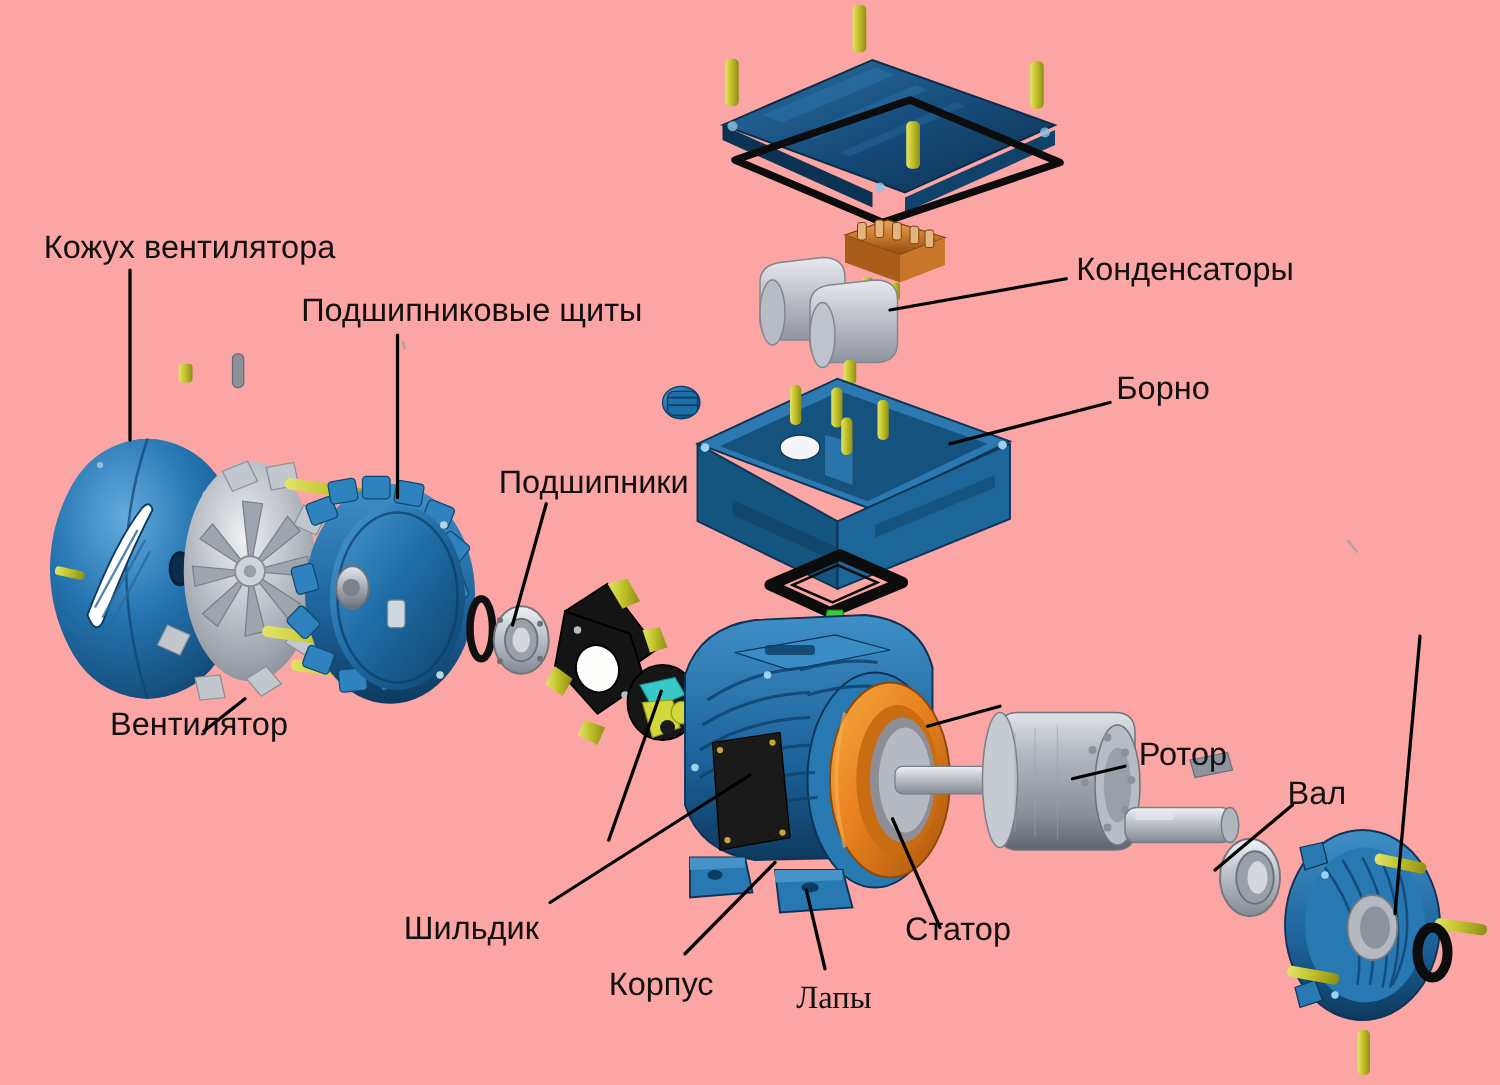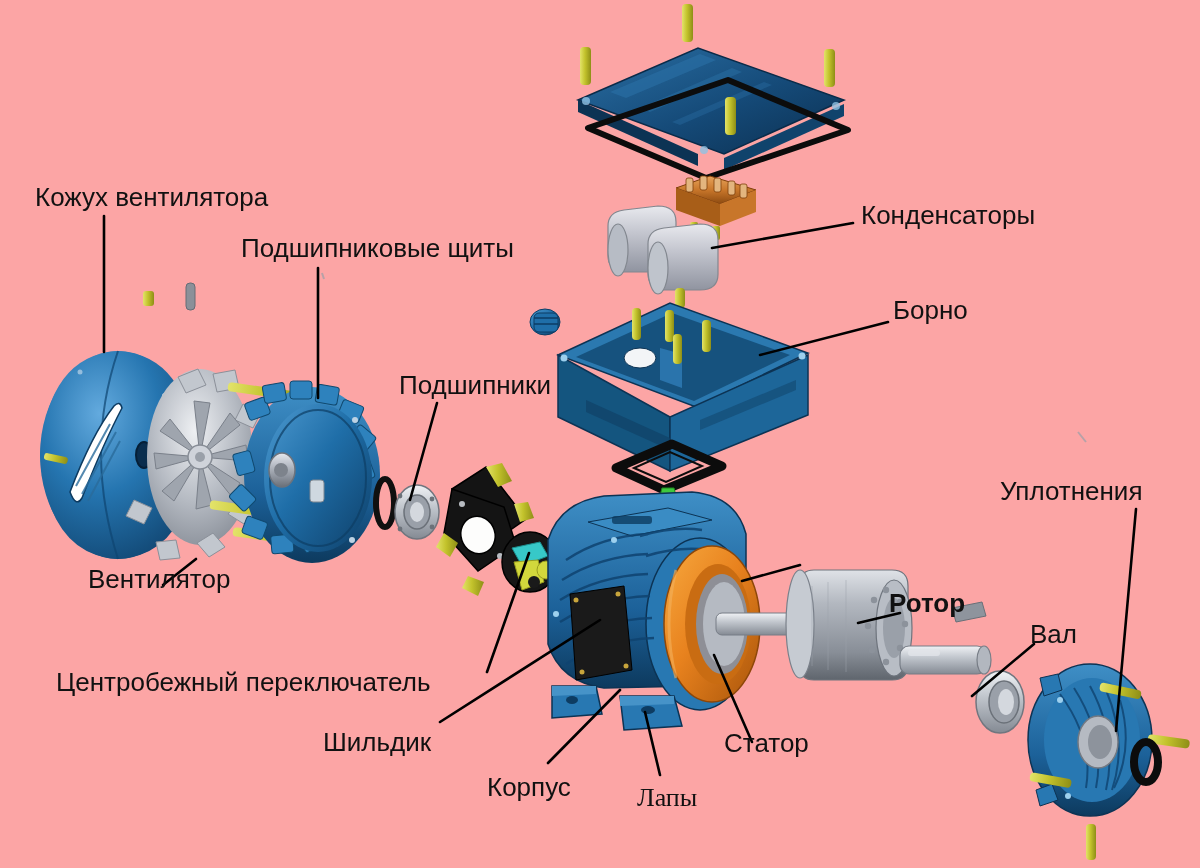--- a/index.html
+++ b/index.html
@@ -430,23 +430,21 @@
       <line x1="1078" y1="432" x2="1086" y2="442"></line>
       <line x1="322" y1="273" x2="324" y2="279"></line>
     </g>
   </svg>
 
   <div class="lbl" style="left:35px;top:182px;">Кожух вентилятора</div>
   <div class="lbl" style="left:241px;top:233px;">Подшипниковые щиты</div>
   <div class="lbl" style="left:861px;top:200px;">Конденсаторы</div>
   <div class="lbl" style="left:374px;top:370px;margin-left:25px;">Подшипники</div>
   <div class="lbl" style="left:893px;top:295px;">Борно</div>
-  <div class="lbl" style="left:1000px;top:476px;">Уплотнения</div>
-  <div class="lbl" style="left:889px;top:588px;font-weight:bold;">Ротор</div>
+  <div class="lbl" style="left:911px;top:588px;">Ротор</div>
   <div class="lbl" style="left:88px;top:564px;">Вентилятор</div>
   <div class="lbl" style="left:1030px;top:619px;text-align:center;">Вал</div>
-  <div class="lbl" style="left:56px;top:667px;">Центробежный переключатель</div>
   <div class="lbl" style="left:323px;top:727px;">Шильдик</div>
   <div class="lbl" style="left:724px;top:728px;">Статор</div>
   <div class="lbl" style="left:487px;top:772px;">Корпус</div>
   <div class="lbl" style="left:637px;top:783px;font-family:Liberation Serif, serif;">Лапы</div>
 
 </div>
 
 </body></html>

